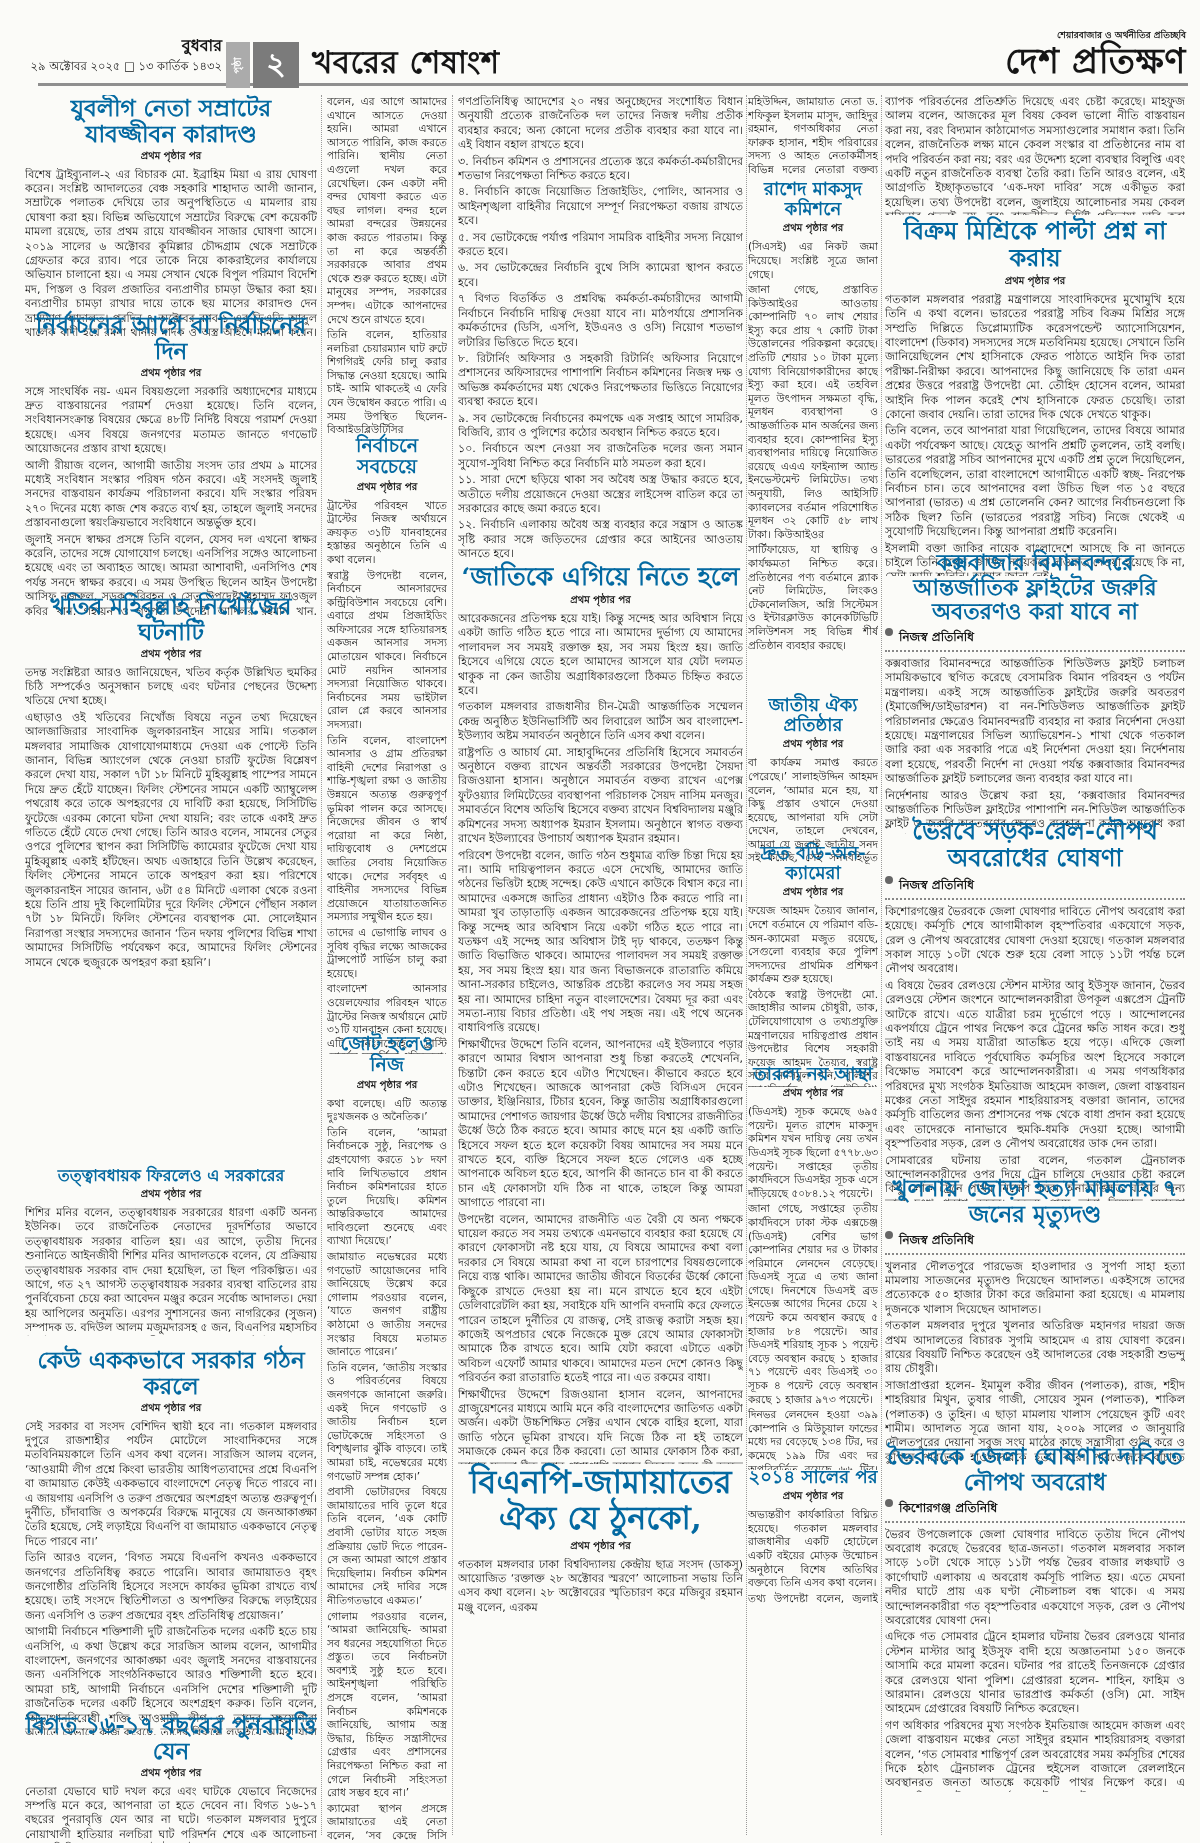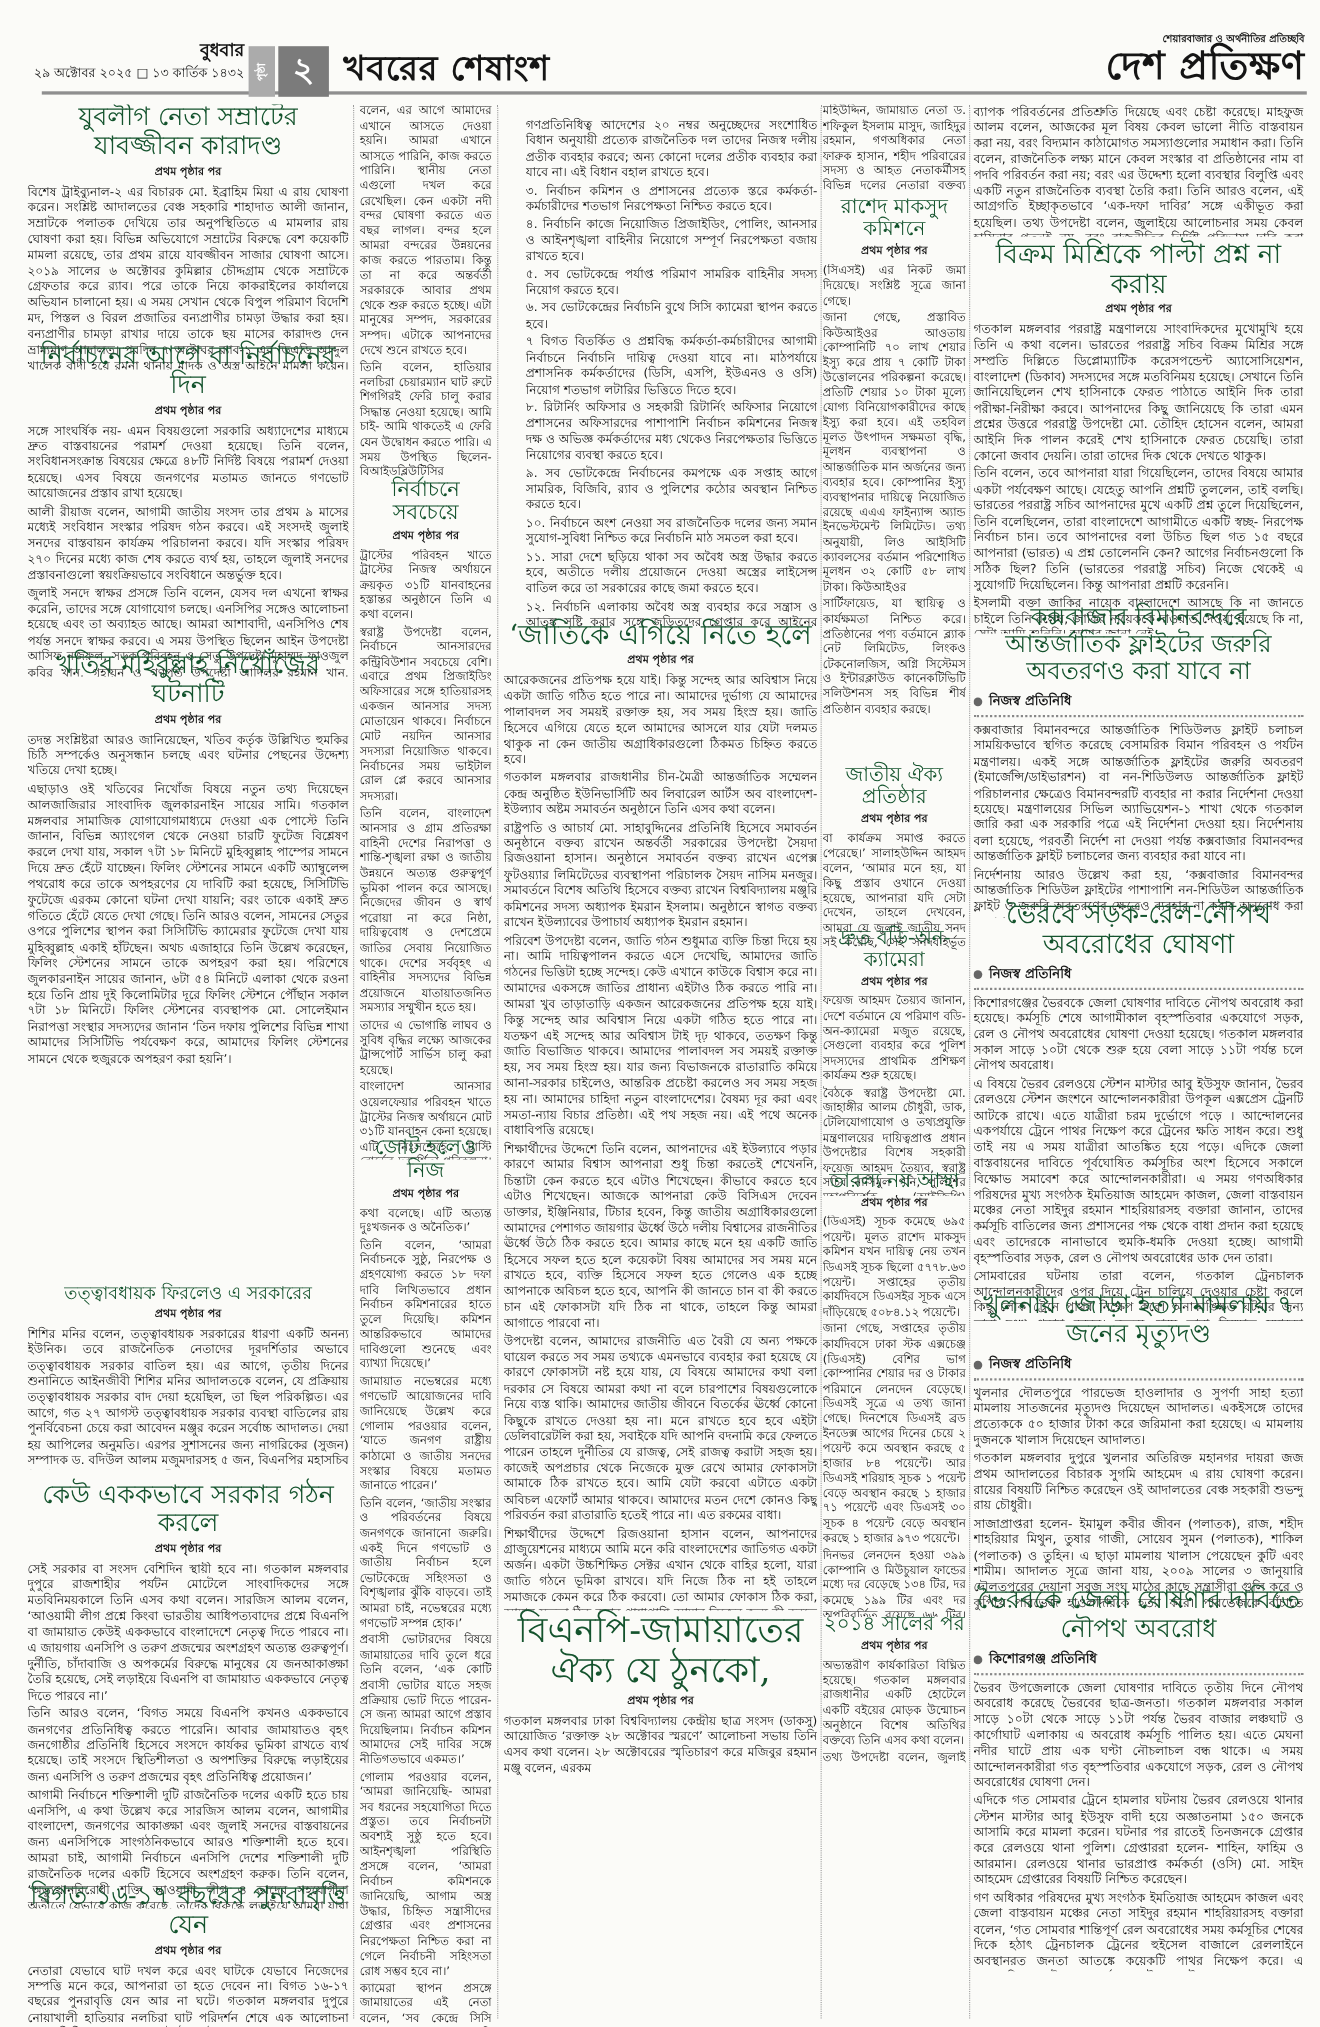--- a/index.html
+++ b/index.html
@@ -19,24 +19,24 @@
   .pbox2{position:absolute;left:253px;top:42px;width:46px;height:46px;background:#7b7b7b;color:#fff;
          font-size:30px;font-weight:bold;display:flex;align-items:center;justify-content:center}
   .section-title{position:absolute;left:312px;top:38px;font-size:31px;font-weight:bold;letter-spacing:.5px}
   .logo{position:absolute;right:14px;top:28px;text-align:right}
   .tagline{font-size:9px;font-weight:bold;margin-bottom:1px}
   .paper-name{font-size:35px;font-weight:900;line-height:1.02;letter-spacing:.5px}
   
   .col{position:absolute;top:95px;height:1748px;overflow:hidden}
   .vr{position:absolute;top:95px;height:1740px;width:0;border-left:1px dotted #9a9a9a}
   .blk{position:absolute;left:0;right:0}
-  .blk h2{margin:0;text-align:center;font-weight:normal;line-height:1.12;color:#14532d;
+  .blk h2{margin:0;text-align:center;font-weight:bold;line-height:1.12;color:#0369a1;
           font-family:"DejaVu Serif","Liberation Serif",serif}
   .kicker{text-align:center;font-weight:bold;font-size:10px;margin:1px 0 3px}
-  .byline{display:flex;align-items:center;gap:6px;font-weight:bold;font-size:12px;margin:4px 0 2px}
+  .byline{display:flex;align-items:flex-start;gap:6px;font-weight:bold;font-size:12px;margin:4px 0 2px}
   .byline .dot{width:8px;height:8px;border-radius:50%;background:#666;flex:0 0 auto}
   .dotrule{border-top:2px dotted #888;margin:2px 0 5px}
   .bodytxt{overflow:hidden;text-align:justify}
   .bodytxt p{margin:0 0 2px}
 </style>
 </head>
 <body>
 
 <div class="hdr-rule"></div>
 
@@ -139,21 +139,21 @@
           <p>তিনি বলেন, ‘আমরা নির্বাচনকে সুষ্ঠু, নিরপেক্ষ ও গ্রহণযোগ্য করতে ১৮ দফা দাবি লিখিতভাবে প্রধান নির্বাচন কমিশনারের হাতে তুলে দিয়েছি। কমিশন আন্তরিকভাবে আমাদের দাবিগুলো শুনেছে এবং ব্যাখ্যা দিয়েছে।’</p>
           <p>জামায়াত নভেম্বরের মধ্যে গণভোট আয়োজনের দাবি জানিয়েছে উল্লেখ করে গোলাম পরওয়ার বলেন, ‘যাতে জনগণ রাষ্ট্রীয় কাঠামো ও জাতীয় সনদের সংস্কার বিষয়ে মতামত জানাতে পারেন।’</p>
           <p>তিনি বলেন, ‘জাতীয় সংস্কার ও পরিবর্তনের বিষয়ে জনগণকে জানানো জরুরি। একই দিনে গণভোট ও জাতীয় নির্বাচন হলে ভোটকেন্দ্রে সহিংসতা ও বিশৃঙ্খলার ঝুঁকি বাড়বে। তাই আমরা চাই, নভেম্বরের মধ্যে গণভোট সম্পন্ন হোক।’</p>
           <p>প্রবাসী ভোটারদের বিষয়ে জামায়াতের দাবি তুলে ধরে তিনি বলেন, ‘এক কোটি প্রবাসী ভোটার যাতে সহজ প্রক্রিয়ায় ভোট দিতে পারেন- সে জন্য আমরা আগে প্রস্তাব দিয়েছিলাম। নির্বাচন কমিশন আমাদের সেই দাবির সঙ্গে নীতিগতভাবে একমত।’</p>
           <p>গোলাম পরওয়ার বলেন, ‘আমরা জানিয়েছি- আমরা সব ধরনের সহযোগিতা দিতে প্রস্তুত। তবে নির্বাচনটা অবশ্যই সুষ্ঠু হতে হবে। আইনশৃঙ্খলা পরিস্থিতি প্রসঙ্গে বলেন, ‘আমরা নির্বাচন কমিশনকে জানিয়েছি, আগাম অস্ত্র উদ্ধার, চিহ্নিত সন্ত্রাসীদের গ্রেপ্তার এবং প্রশাসনের নিরপেক্ষতা নিশ্চিত করা না গেলে নির্বাচনী সহিংসতা রোধ সম্ভব হবে না।’</p>
           <p>ক্যামেরা স্থাপন প্রসঙ্গে জামায়াতের এই নেতা বলেন, ‘সব কেন্দ্রে সিসি ক্যামেরা বসানোর দাবি জানিয়েছি। কমিশন জানিয়েছে, এ বিষয়ে তারা প্রযুক্তিগত ও আর্থিক দিক মোকাবিলা করছে।’</p>
         </div>
       </div>
     </div>
     <div class="col" style="left: 458px; width: 285px;">
-      <div class="blk" style="top: 12px; margin-left: 20px;">
+      <div class="blk" style="top: 0px;">
         <div class="bodytxt" style="height: 465px; font-size: 11px; line-height: 14.4px;">
           <p>গণপ্রতিনিধিত্ব আদেশের ২০ নম্বর অনুচ্ছেদের সংশোধিত বিধান অনুযায়ী প্রত্যেক রাজনৈতিক দল তাদের নিজস্ব দলীয় প্রতীক ব্যবহার করবে; অন্য কোনো দলের প্রতীক ব্যবহার করা যাবে না। এই বিধান বহাল রাখতে হবে।</p>
           <p>৩. নির্বাচন কমিশন ও প্রশাসনের প্রত্যেক স্তরে কর্মকর্তা-কর্মচারীদের শতভাগ নিরপেক্ষতা নিশ্চিত করতে হবে।</p>
           <p>৪. নির্বাচনি কাজে নিয়োজিত প্রিজাইডিং, পোলিং, আনসার ও আইনশৃঙ্খলা বাহিনীর নিয়োগে সম্পূর্ণ নিরপেক্ষতা বজায় রাখতে হবে।</p>
           <p>৫. সব ভোটকেন্দ্রে পর্যাপ্ত পরিমাণ সামরিক বাহিনীর সদস্য নিয়োগ করতে হবে।</p>
           <p>৬. সব ভোটকেন্দ্রের নির্বাচনি বুথে সিসি ক্যামেরা স্থাপন করতে হবে।</p>
           <p>৭ বিগত বিতর্কিত ও প্রশ্নবিদ্ধ কর্মকর্তা-কর্মচারীদের আগামী নির্বাচনে নির্বাচনি দায়িত্ব দেওয়া যাবে না। মাঠপর্যায়ে প্রশাসনিক কর্মকর্তাদের (ডিসি, এসপি, ইউএনও ও ওসি) নিয়োগ শতভাগ লটারির ভিত্তিতে দিতে হবে।</p>
           <p>৮. রিটার্নিং অফিসার ও সহকারী রিটার্নিং অফিসার নিয়োগে প্রশাসনের অফিসারদের পাশাপাশি নির্বাচন কমিশনের নিজস্ব দক্ষ ও অভিজ্ঞ কর্মকর্তাদের মধ্য থেকেও নিরপেক্ষতার ভিত্তিতে নিয়োগের ব্যবস্থা করতে হবে।</p>
           <p>৯. সব ভোটকেন্দ্রে নির্বাচনের কমপক্ষে এক সপ্তাহ আগে সামরিক, বিজিবি, র‌্যাব ও পুলিশের কঠোর অবস্থান নিশ্চিত করতে হবে।</p>
           <p>১০. নির্বাচনে অংশ নেওয়া সব রাজনৈতিক দলের জন্য সমান সুযোগ-সুবিধা নিশ্চিত করে নির্বাচনি মাঠ সমতল করা হবে।</p>

